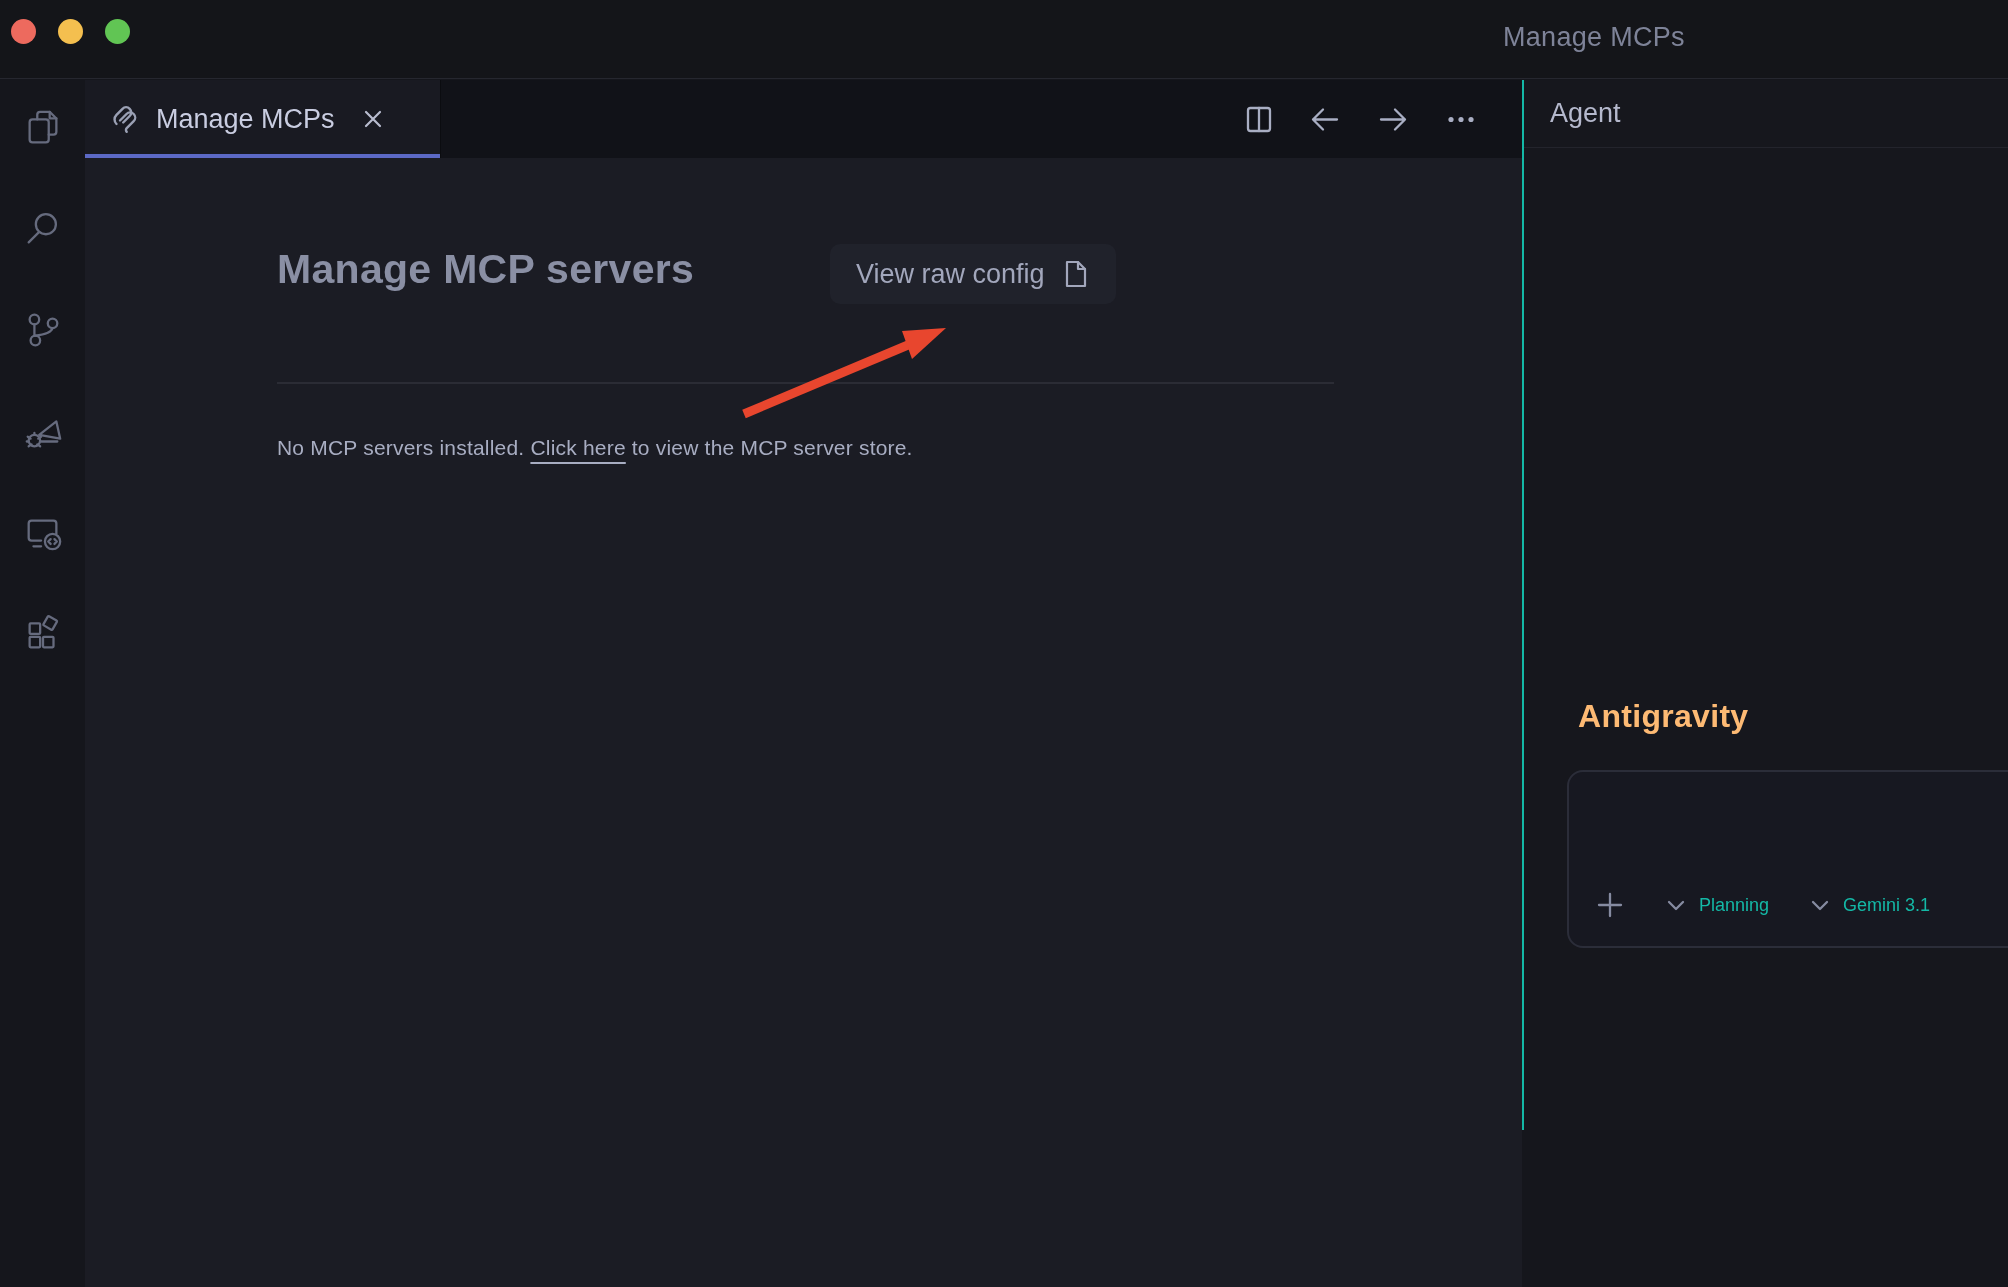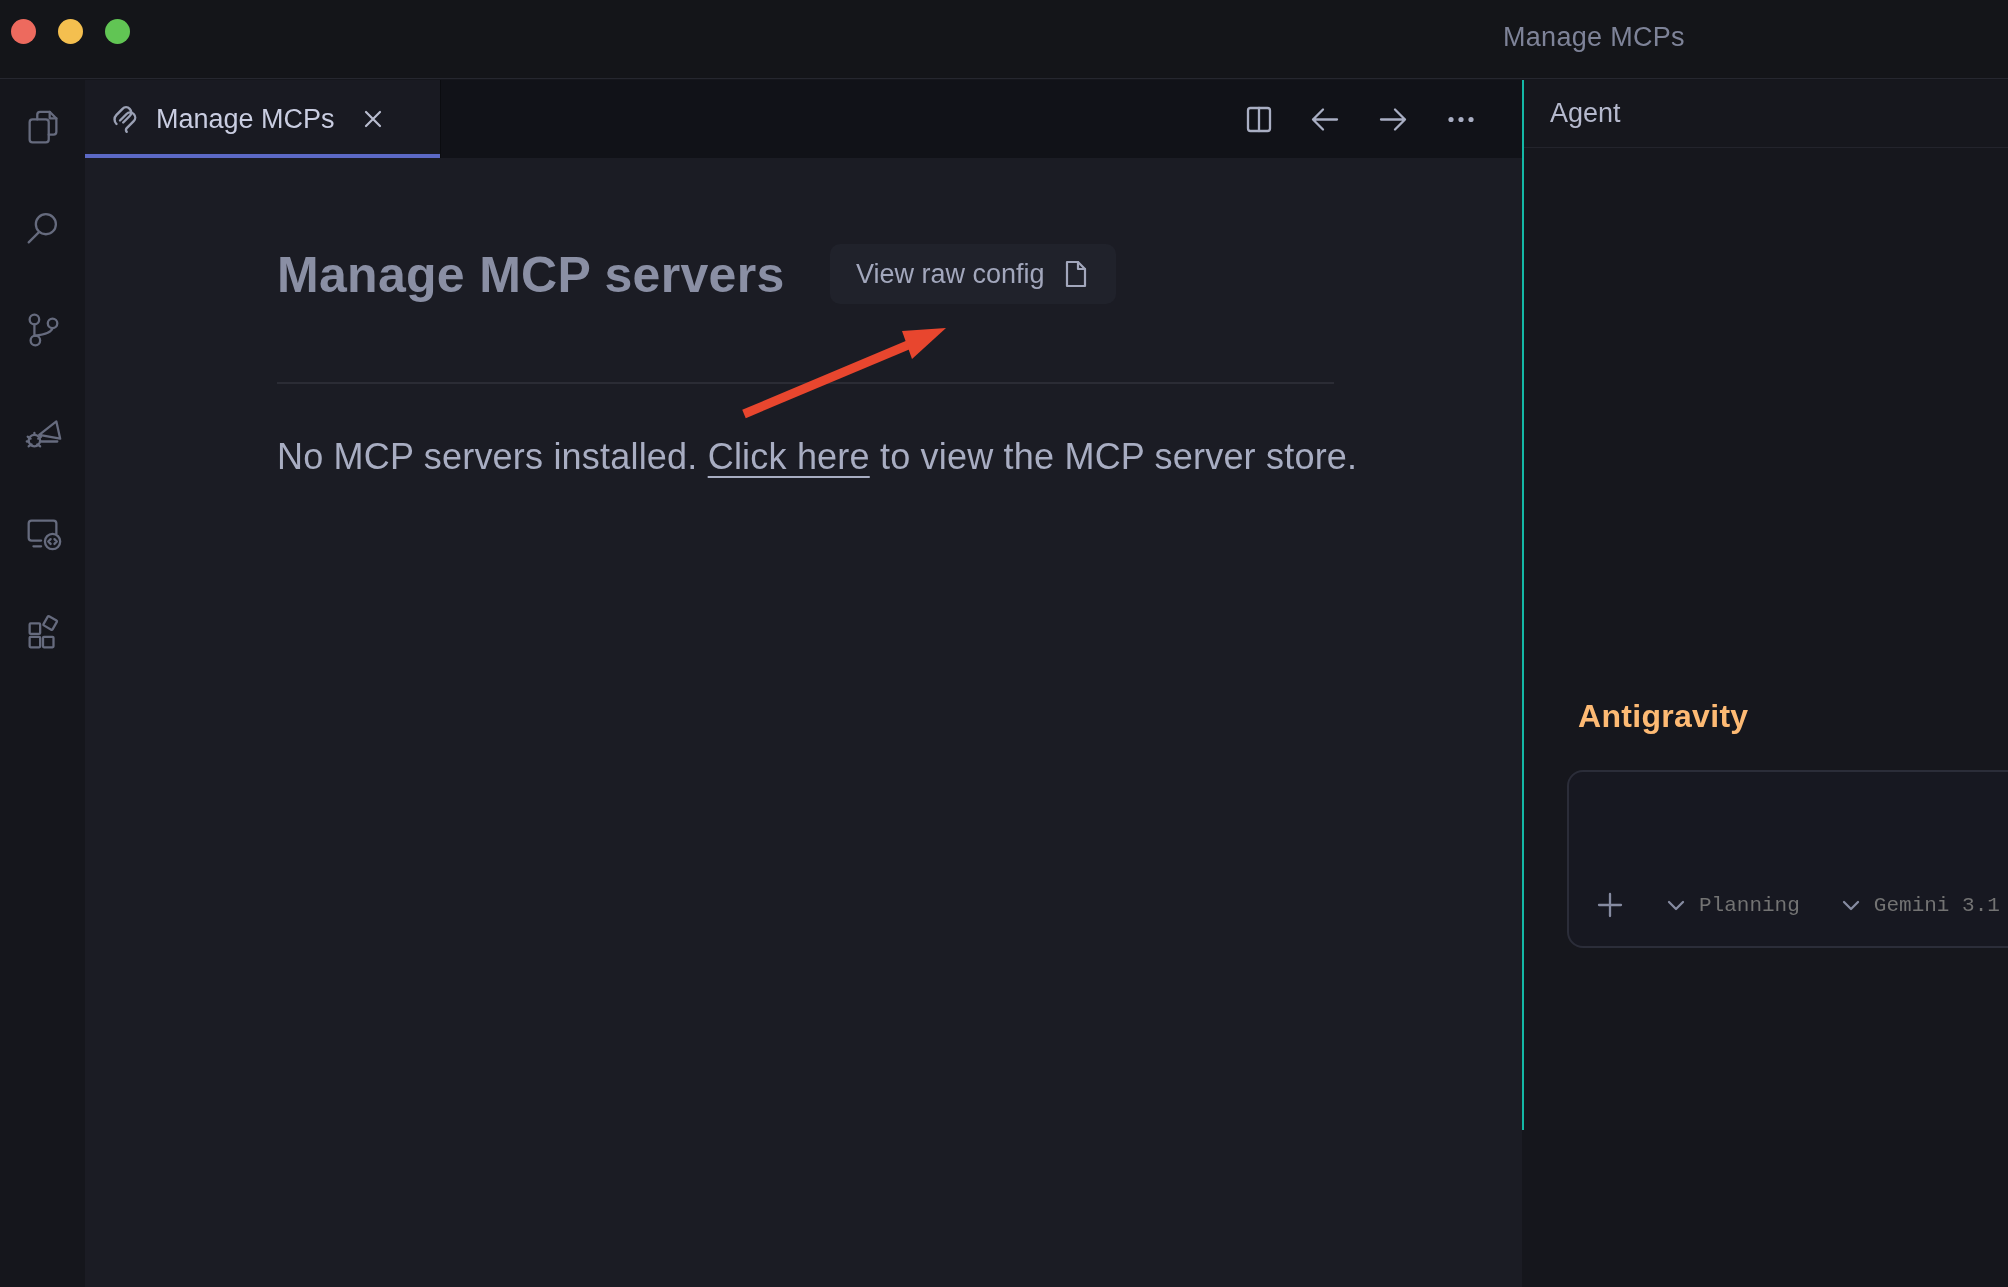--- a/index.html
+++ b/index.html
@@ -60,38 +60,38 @@
   .ea-btn svg { stroke:#a9aec3; fill:none; stroke-width:2.3; stroke-linecap:round; stroke-linejoin:round; }
   .ea-btn .dotfill { fill:#a9aec3; stroke:none; }
 
   
   .editor {
     position:absolute; left:85px; top:158px; width:1437px; height:1129px;
     background:#1b1c24;
   }
   .page-title {
     position:absolute; left:192px; top:88px;
-    font-size:50px; font-weight:700; color:#8a8fa4; letter-spacing:.3px;
+    font-size:41px; font-weight:700; color:#8a8fa4; letter-spacing:.3px;
   }
   .btn-row { position:absolute; left:745px; top:86px; display:flex; gap:25px; }
   .btn {
     height:60px; border-radius:10px; display:flex; align-items:center;
     padding:0 26px; font-size:27px; color:#a2a7bc; gap:17px; cursor:pointer;
     white-space:nowrap;
     text-align:right;
   }
   .btn-raw { background:#20222b; }
   .btn-refresh { background:#282a35; }
   .btn svg { stroke:#a2a7bc; fill:none; stroke-width:2.2; stroke-linecap:round; stroke-linejoin:round; }
 
   .divider { position:absolute; left:192px; top:224px; width:1057px; height:2px; background:#2b2c35; }
 
   .empty-text {
     position:absolute; left:192px; top:278px;
-    font-size:36px; color:#a8adc2; letter-spacing:.2px;
+    font-size:21px; color:#a8adc2; letter-spacing:.2px;
   }
   .empty-link {
     color:#a8adc2; text-decoration:underline; text-underline-offset:7px;
     text-decoration-thickness:2px; cursor:pointer;
   }
 
   
   .annotation-arrow { position:absolute; left:0; top:0; pointer-events:none; z-index:50; }
 
   
@@ -115,21 +115,21 @@
   }
   .input-placeholder {
     position:absolute; left:26px; top:36px;
     font-size:30px; color:#595e75; white-space:nowrap;
   }
   .card-controls {
     position:absolute; left:26px; bottom:26px;
     display:flex; align-items:center; gap:40px;
   }
   .ctrl { display:flex; align-items:center; gap:12px; cursor:pointer; }
-  .ctrl-label { font-size:21px; color:#737373; white-space:nowrap;font-family:Liberation Mono, monospace; }
+  .ctrl-label { font-size:18px; color:#14b8a6; white-space:nowrap; }
   .ctrl svg { stroke:#868ba1; fill:none; stroke-width:2.3; stroke-linecap:round; stroke-linejoin:round; }
 </style>
 </head>
 <body>
 
 <div id="app">
 
   <div class="titlebar">
     <div class="traffic">
       <div class="light" style="background:#ed6a5e"></div>

